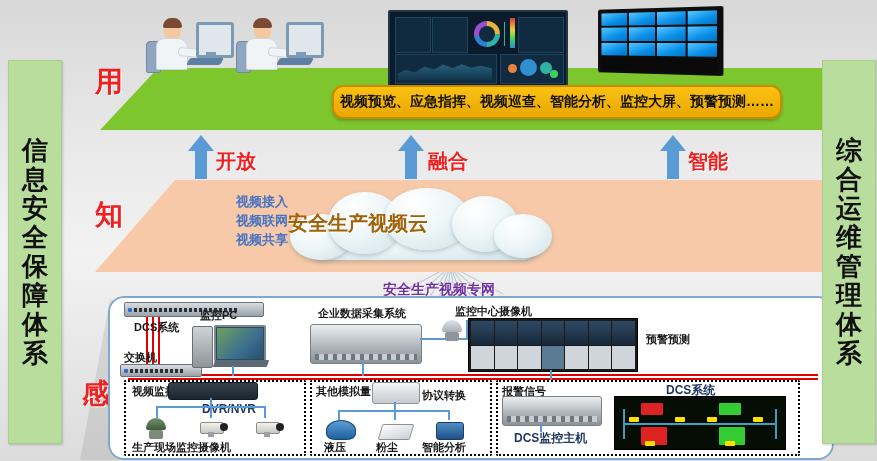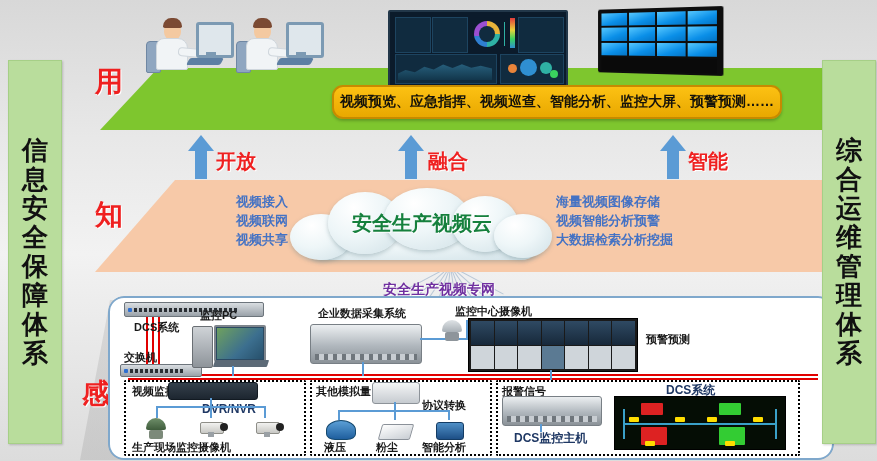--- a/index.html
+++ b/index.html
@@ -93,22 +93,22 @@
   .cloud .lobe{position:absolute;border-radius:50%;
     background:radial-gradient(ellipse at 35% 25%,#ffffff 0%,#eef6f8 45%,#cfe0e6 100%);
     box-shadow:0 2px 4px rgba(90,120,130,.35);}
   .cloud .l1{left:2px;top:26px;width:62px;height:46px;}
   .cloud .l2{left:40px;top:4px;width:74px;height:62px;}
   .cloud .l3{left:96px;top:0px;width:86px;height:62px;}
   .cloud .l4{left:164px;top:8px;width:66px;height:56px;}
   .cloud .l5{left:206px;top:26px;width:58px;height:44px;}
   .cloud .body{left:14px;top:30px;width:240px;height:42px;border-radius:24px;}
   .cloud-text{
-    position:absolute;left:0;top:22px;width:268px;text-align:center;
-    font-size:20px;font-weight:bold;color:#15803d;
+    position:absolute;left:0;top:22px;width:268px;text-align:left;
+    font-size:20px;font-weight:bold;color:#a16207;
     text-shadow:1px 1px 0 rgba(255,255,255,.9);
     font-family:"DejaVu Serif","Liberation Serif",serif;
   }
   .cloud-side{
     position:absolute;color:#4472c4;font-size:13px;line-height:1.45;font-weight:bold;
   }
   #cloud-left{left:138px;top:193px;text-align:right;width:150px;}
   #cloud-right{left:556px;top:193px;text-align:left;width:220px;}
 
   
@@ -311,25 +311,20 @@
       <div class="lobe l3"></div>
     <div class="lobe l4"></div>
       <div class="lobe l5"></div>
     <div class="cloud-text">安全生产视频云</div>
   </div>
 
   <div class="cloud-side" id="cloud-left">
     <div>视频接入</div>
     <div>视频联网</div>
     <div>视频共享</div>
-  </div>
-  <div class="cloud-side" id="cloud-right">
-    <div>海量视频图像存储</div>
-    <div>视频智能分析预警</div>
-    <div>大数据检索分析挖掘</div>
   </div>
 
   <div class="fan">
     <i style="transform:rotate(-62deg)"></i>
       <i style="transform:rotate(-48deg)"></i>
     <i style="transform:rotate(-34deg)"></i>
       <i style="transform:rotate(-20deg)"></i>
     <i style="transform:rotate(-8deg)"></i>
       <i style="transform:rotate(6deg)"></i>
     <i style="transform:rotate(20deg)"></i>
@@ -453,21 +448,21 @@
     <div class="cam" style="left:140px;top:122px;width:34px;height:18px;">
         <div class="body"></div>
         <div class="lens" style="left:26px;"></div>
         <div class="mount"></div>
       </div>
     <div class="dev-label" style="left:22px;top:142px;">生产现场监控摄像机</div>
 
     <div class="dotbox" style="left:200px;top:82px;width:178px;height:72px;"></div>
     <div class="dev-label" style="left:206px;top:86px;">其他模拟量</div>
     <div class="conv" style="left:262px;top:84px;width:46px;height:20px;"></div>
-    <div class="dev-label" style="left:312px;top:100px;">协议转换</div>
+    <div class="dev-label" style="left:312px;top:90px;">协议转换</div>
     <div class="blueline" style="left:284px;top:104px;width:2px;height:8px;"></div>
     <div class="blueline" style="left:228px;top:112px;width:112px;height:2px;"></div>
     <div class="blueline" style="left:228px;top:112px;width:2px;height:10px;"></div>
     <div class="blueline" style="left:284px;top:112px;width:2px;height:10px;"></div>
     <div class="blueline" style="left:338px;top:112px;width:2px;height:10px;"></div>
     <div class="sens hyd" style="left:216px;top:122px;width:28px;height:18px;"></div>
     <div class="sens dust" style="left:270px;top:126px;width:30px;height:14px;"></div>
     <div class="sens gas" style="left:326px;top:124px;width:26px;height:16px;"></div>
     <div class="dev-label" style="left:214px;top:142px;">液压</div>
     <div class="dev-label" style="left:266px;top:142px;">粉尘</div>

